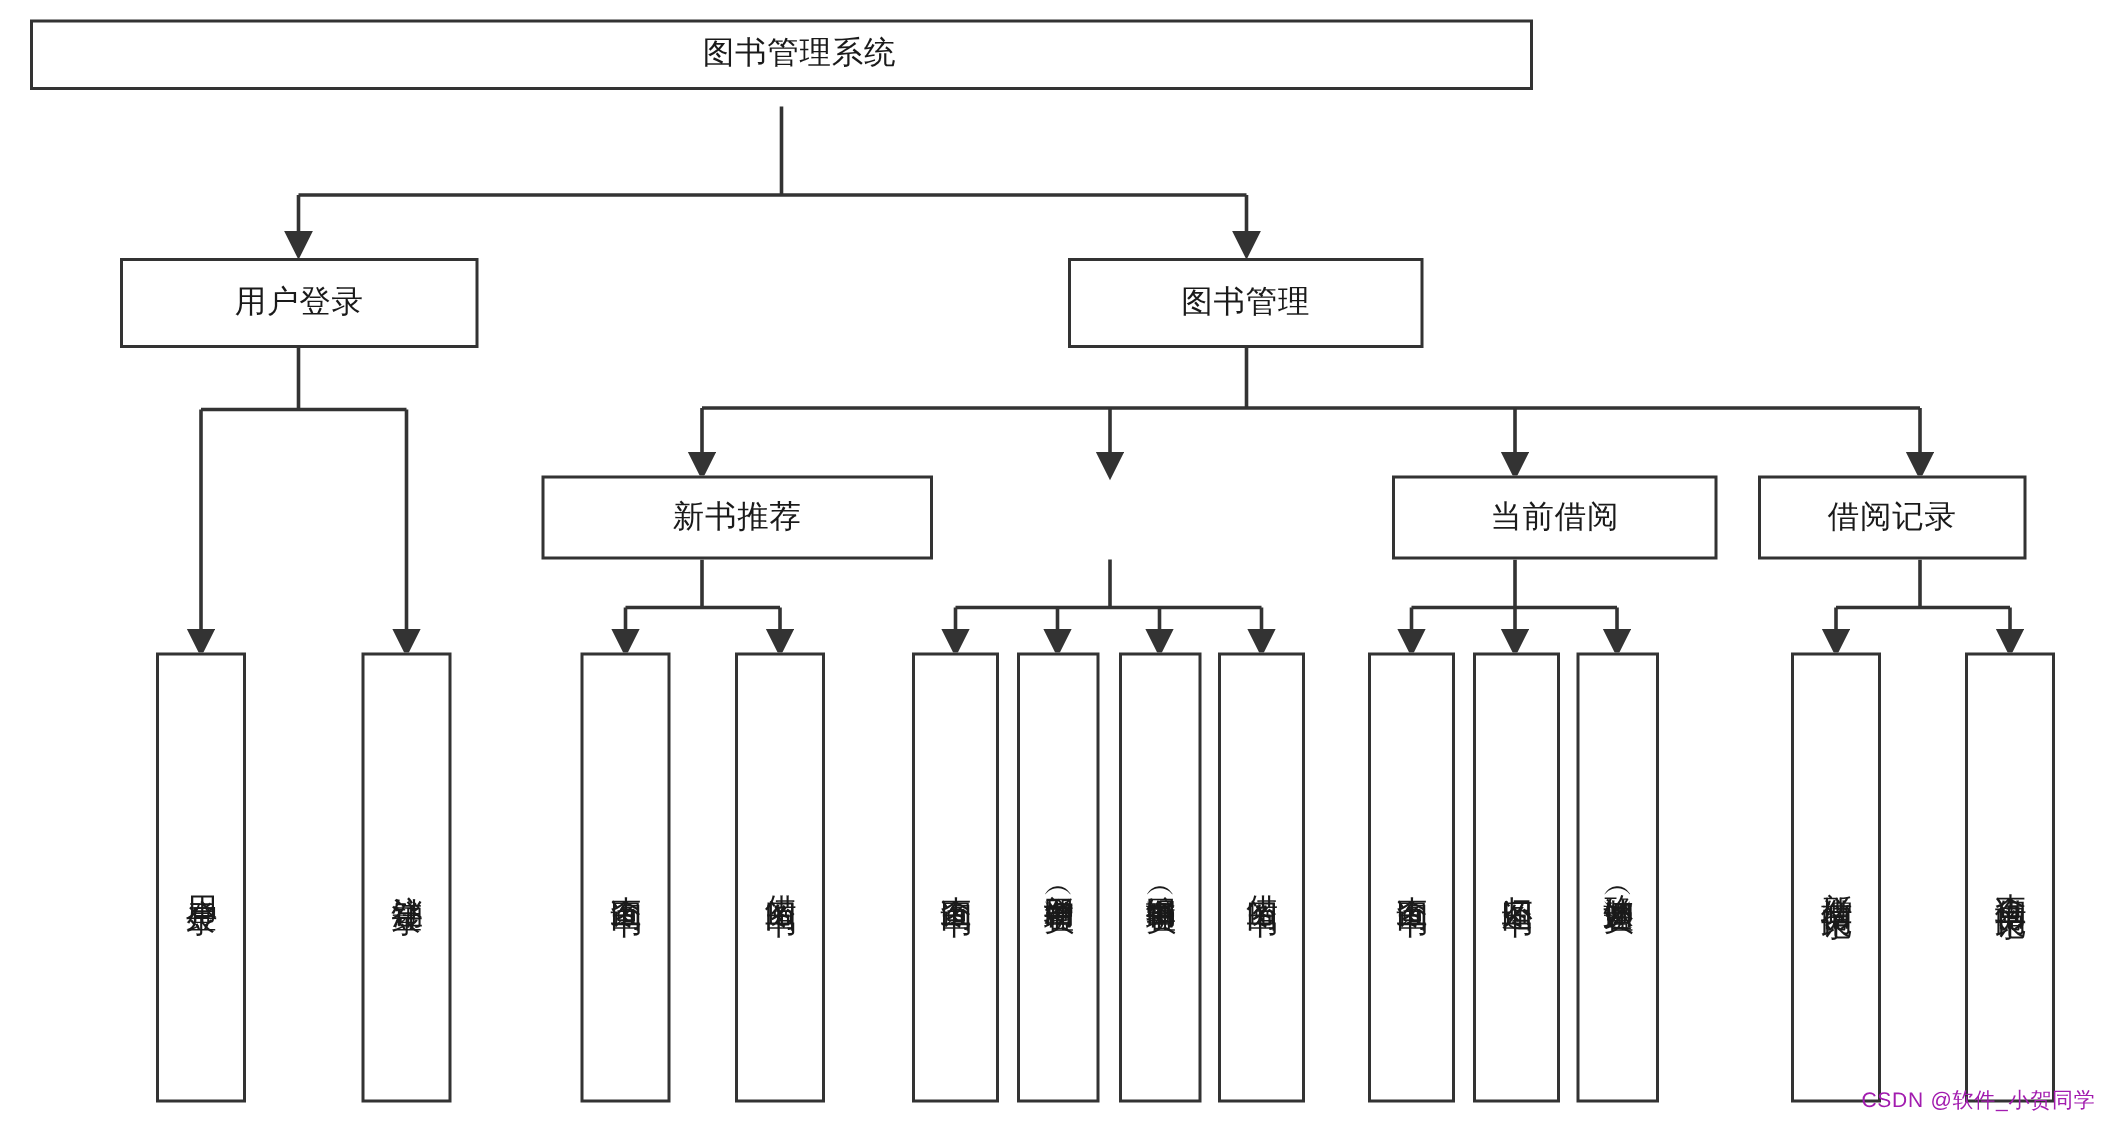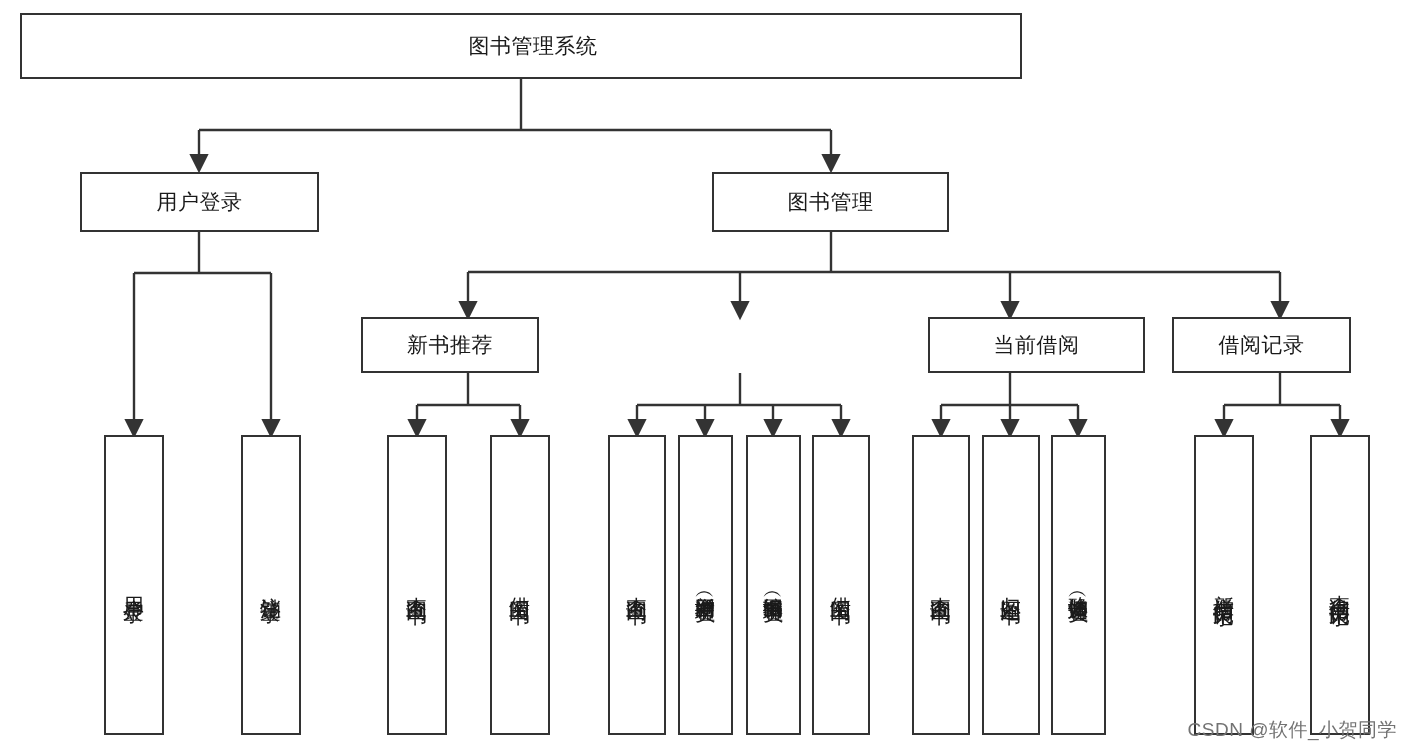--- a/index.html
+++ b/index.html
@@ -57,22 +57,22 @@
     max-height: 100%;
   }
   .node.vertical.tall .node-label {
     letter-spacing: 1px;
     font-size: 20px;
   }
   #watermark {
     position: absolute;
     right: 8px;
     bottom: 4px;
-    font-size: 19px;
-    color: #737373;
+    font-size: 14px;
+    color: #a21caf;
     font-family: "Liberation Sans", "DejaVu Sans", sans-serif;
     white-space: nowrap;
     letter-spacing: 0.5px;
     pointer-events: none;
   }
 </style>
 </head>
 <body>
 
 <div id="canvas">
@@ -120,32 +120,32 @@
       <path d="M1010,405 L1010,425" marker-end="url(#arrow)"></path>
       <path d="M1078,405 L1078,425" marker-end="url(#arrow)"></path>
 
       <path d="M1280,373 L1280,405"></path>
       <path d="M1224,405 L1340,405"></path>
       <path d="M1224,405 L1224,425" marker-end="url(#arrow)"></path>
       <path d="M1340,405 L1340,425" marker-end="url(#arrow)"></path>
     </g>
   </svg>
 
-  <div class="node horizontal" style="left:20px; top:13px; width:1002px; height:66px;padding-left:24px;">
+  <div class="node horizontal" style="left:20px; top:13px; width:1002px; height:47px;padding-left:24px;">
     <span class="node-label">图书管理系统</span>
   </div>
 
   <div class="node horizontal" style="left:80px; top:172px; width:239px; height:60px;">
     <span class="node-label">用户登录</span>
   </div>
   <div class="node horizontal" style="left:712px; top:172px; width:237px; height:60px;">
     <span class="node-label">图书管理</span>
   </div>
 
-  <div class="node horizontal" style="left:361px; top:317px; width:178px; height:56px;">
+  <div class="node horizontal" style="left:361px; top:317px; width:261px; height:56px;">
     <span class="node-label">新书推荐</span>
   </div>
   <div class="node horizontal" style="left:928px; top:317px; width:217px; height:56px;">
     <span class="node-label">当前借阅</span>
   </div>
   <div class="node horizontal" style="left:1172px; top:317px; width:179px; height:56px;">
     <span class="node-label">借阅记录</span>
   </div>
 
   <div class="node vertical" style="left:104px; top:435px; width:60px; height:300px;">

